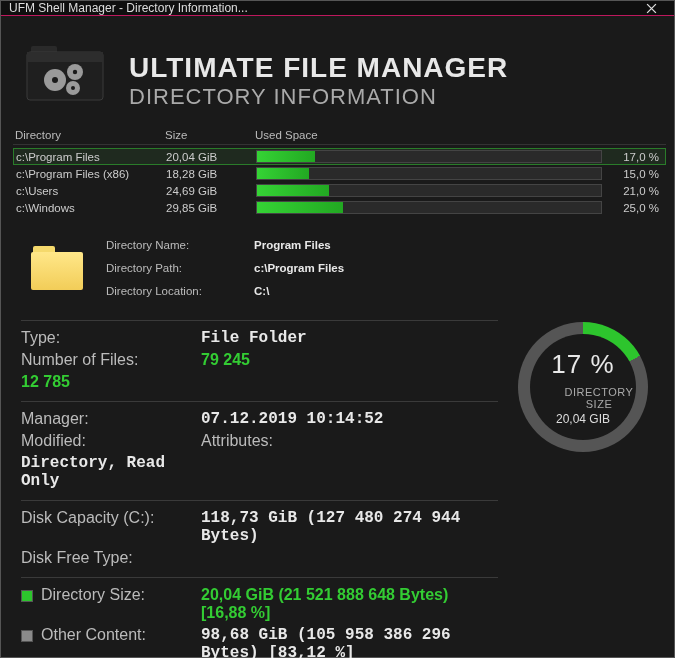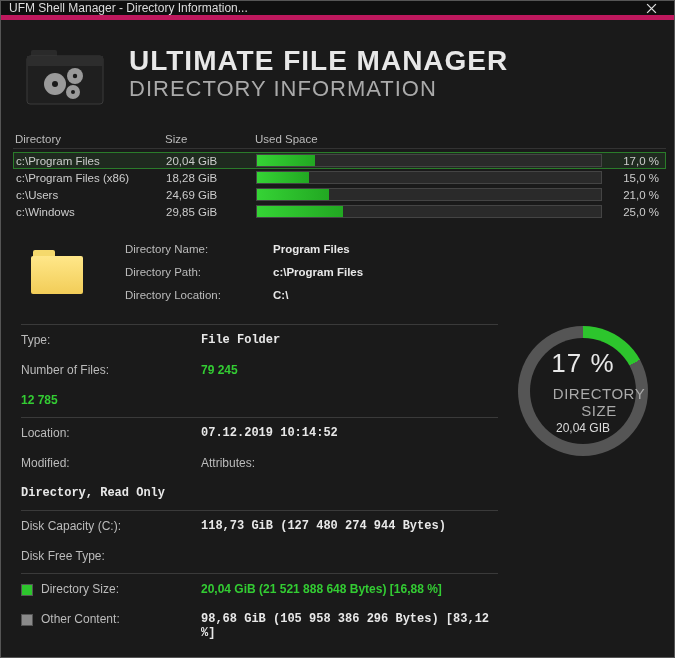--- a/index.html
+++ b/index.html
@@ -17,39 +17,39 @@
     border: 1px solid #555;
     display: flex;
     flex-direction: column;
   }
   .titlebar {
     height: 30px;
     background: #0f0f0f;
     display: flex;
     align-items: center;
     padding: 0 0 0 8px;
-    border-bottom: 5px solid #be185d;
+    border-bottom: 1px solid #be185d;
   }
   .titlebar .title-text {
     color: #ddd;
     font-size: 12px;
     flex: 1;
   }
   .titlebar .win-close {
     width: 45px;
     height: 100%;
     display: flex;
     align-items: center;
     justify-content: center;
     color: #ddd;
     font-size: 14px;
   }
   .header {
     display: flex;
-    align-items: center;
+    align-items: flex-end;
     gap: 18px;
     padding: 14px 20px 8px 20px;
   }
   .app-icon {
     width: 90px;
     height: 80px;
     position: relative;
     display:flex;
     align-items:center;
     justify-content:center;
@@ -104,21 +104,21 @@
     background:#2a2a2a;
     position:relative;
   }
   .bar-fill {
     height:100%;
     background: linear-gradient(to right, #35d335, #22a822);
   }
   .pct { color:#ccc; text-align:right; padding-right:4px;}
   .details-top {
     display:flex;
-    gap:36px;
+    gap:17px;
     margin-top:16px;
     padding: 4px 8px;
   }
   .folder-icon {
     width:60px; height:60px;
     position:relative;
     margin-left:8px;
     margin-top:4px;
   }
   .folder-icon::before{
@@ -150,22 +150,22 @@
   .details-main {
     display:flex;
     gap:10px;
     margin-top:12px;
     padding:0 8px;
   }
   .details-left { flex:1; }
   .kv-block {
     display:grid;
     grid-template-columns: 180px 1fr;
-    row-gap:16px;
-    font-size:12px;
+    row-gap:4px;
+    font-size:16px;
     margin-bottom:10px;
   }
   .kval-w { color:#e8e8e8; font-weight:600;font-family:Liberation Mono, monospace; }
   .kval-g { color:#33cc33; font-weight:700; }
   .sep { height:1px; background:#3a3a3a; margin:4px 0 8px 0; }
   .sw {
     display:inline-block;
     width:12px; height:12px;
     margin-right:8px;
     vertical-align:middle;
@@ -196,21 +196,21 @@
     background:#1a1a1a;
     border-radius:50%;
   }
   .ring-inner{
     position:relative;
     z-index:1;
     text-align:center;
     color:#e8e8e8;
   }
   .ring-pct{ font-size:26px; font-weight:300; letter-spacing:1px;}
-  .ring-lbl{ font-size:15px; color:#aaa; margin-top:6px; letter-spacing:0.5px;margin-left:32px;}
+  .ring-lbl{ font-size:11px; color:#aaa; margin-top:6px; letter-spacing:0.5px;margin-left:32px;}
   .ring-val{ font-size:12px; color:#ddd; margin-top:2px;}
   .footer {
     border-top:1px solid #3a3a3a;
     margin:8px 12px 10px 12px;
     padding-top:8px;
     display:flex;
     align-items:center;
     gap:6px;
   }
   .ftr-btn {
@@ -349,21 +349,21 @@
         <div class="kv-block">
           <div class="klabel">Type:</div>
           <div class="kval-w">File Folder</div>
           <div class="klabel">Number of Files:</div>
           <div class="kval-g">79 245</div>
           <div class="kval-g">12 785</div>
         </div>
 
         <div class="sep"></div>
         <div class="kv-block">
-          <div class="klabel">Location:</div>
+          <div class="klabel">Manager:</div>
           <div class="kval-w">07.12.2019 10:14:52</div>
           <div class="klabel">Modified:</div>
           <div class="klabel">Attributes:</div>
           <div class="kval-w">Directory, Read Only</div>
         </div>
 
         <div class="sep"></div>
         <div class="kv-block">
           <div class="klabel">Disk Capacity (C:):</div>
           <div class="kval-w">118,73 GiB (127 480 274 944 Bytes)</div>

